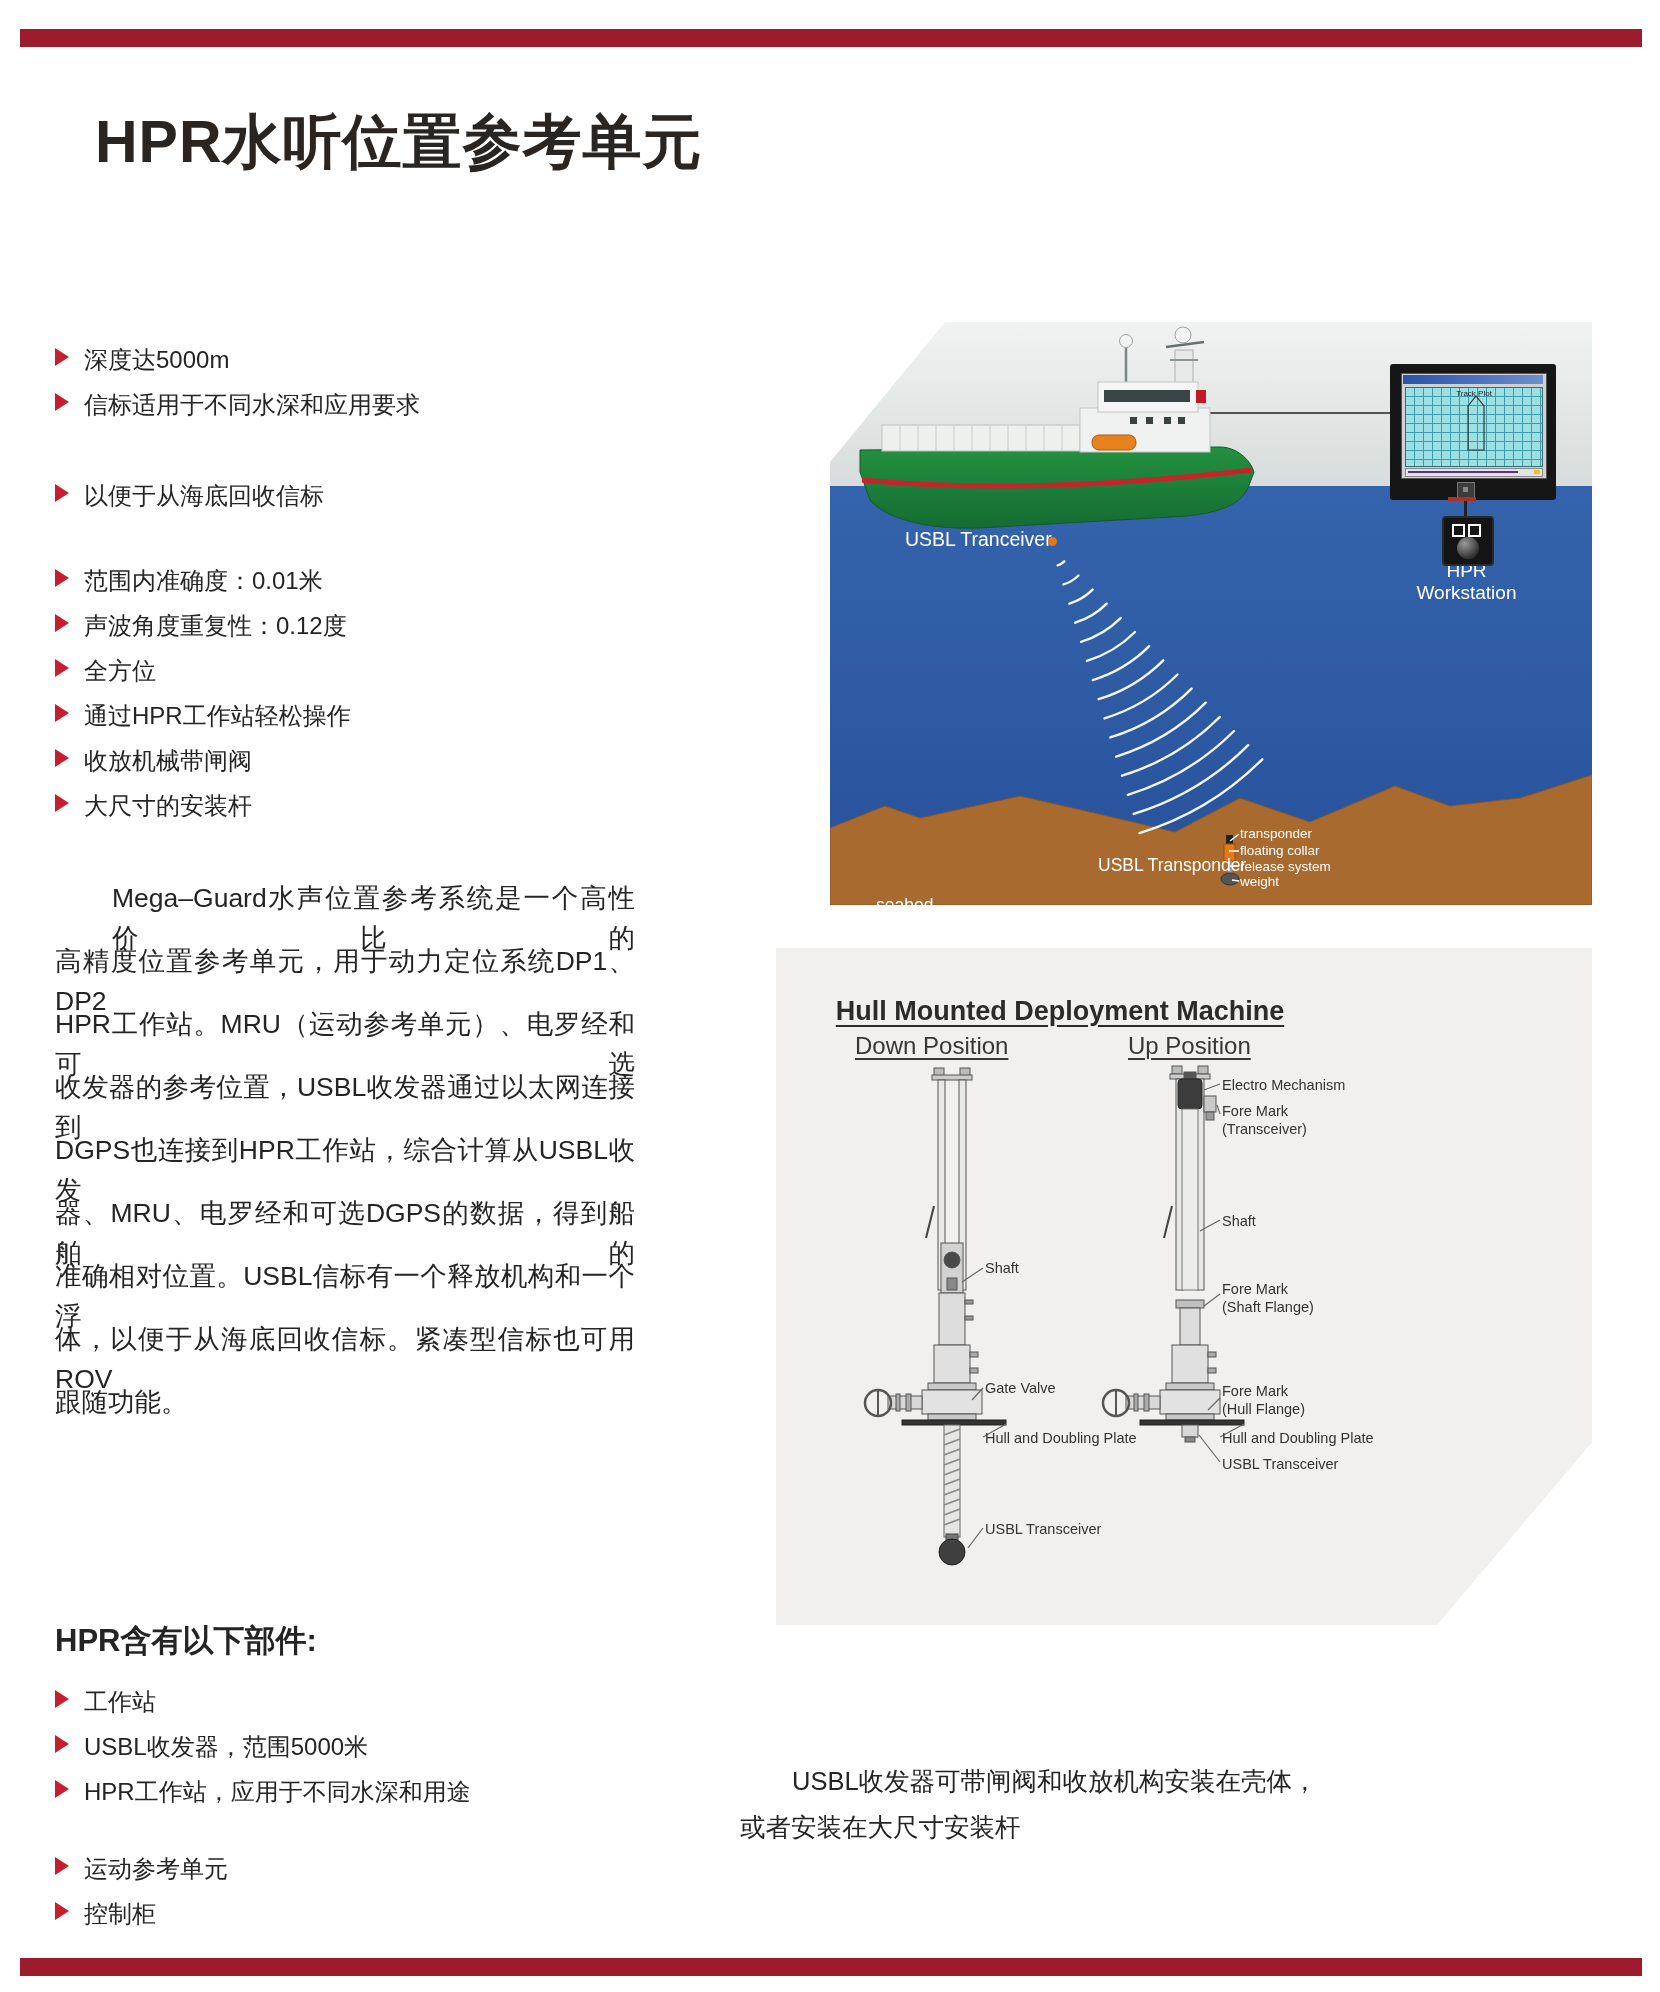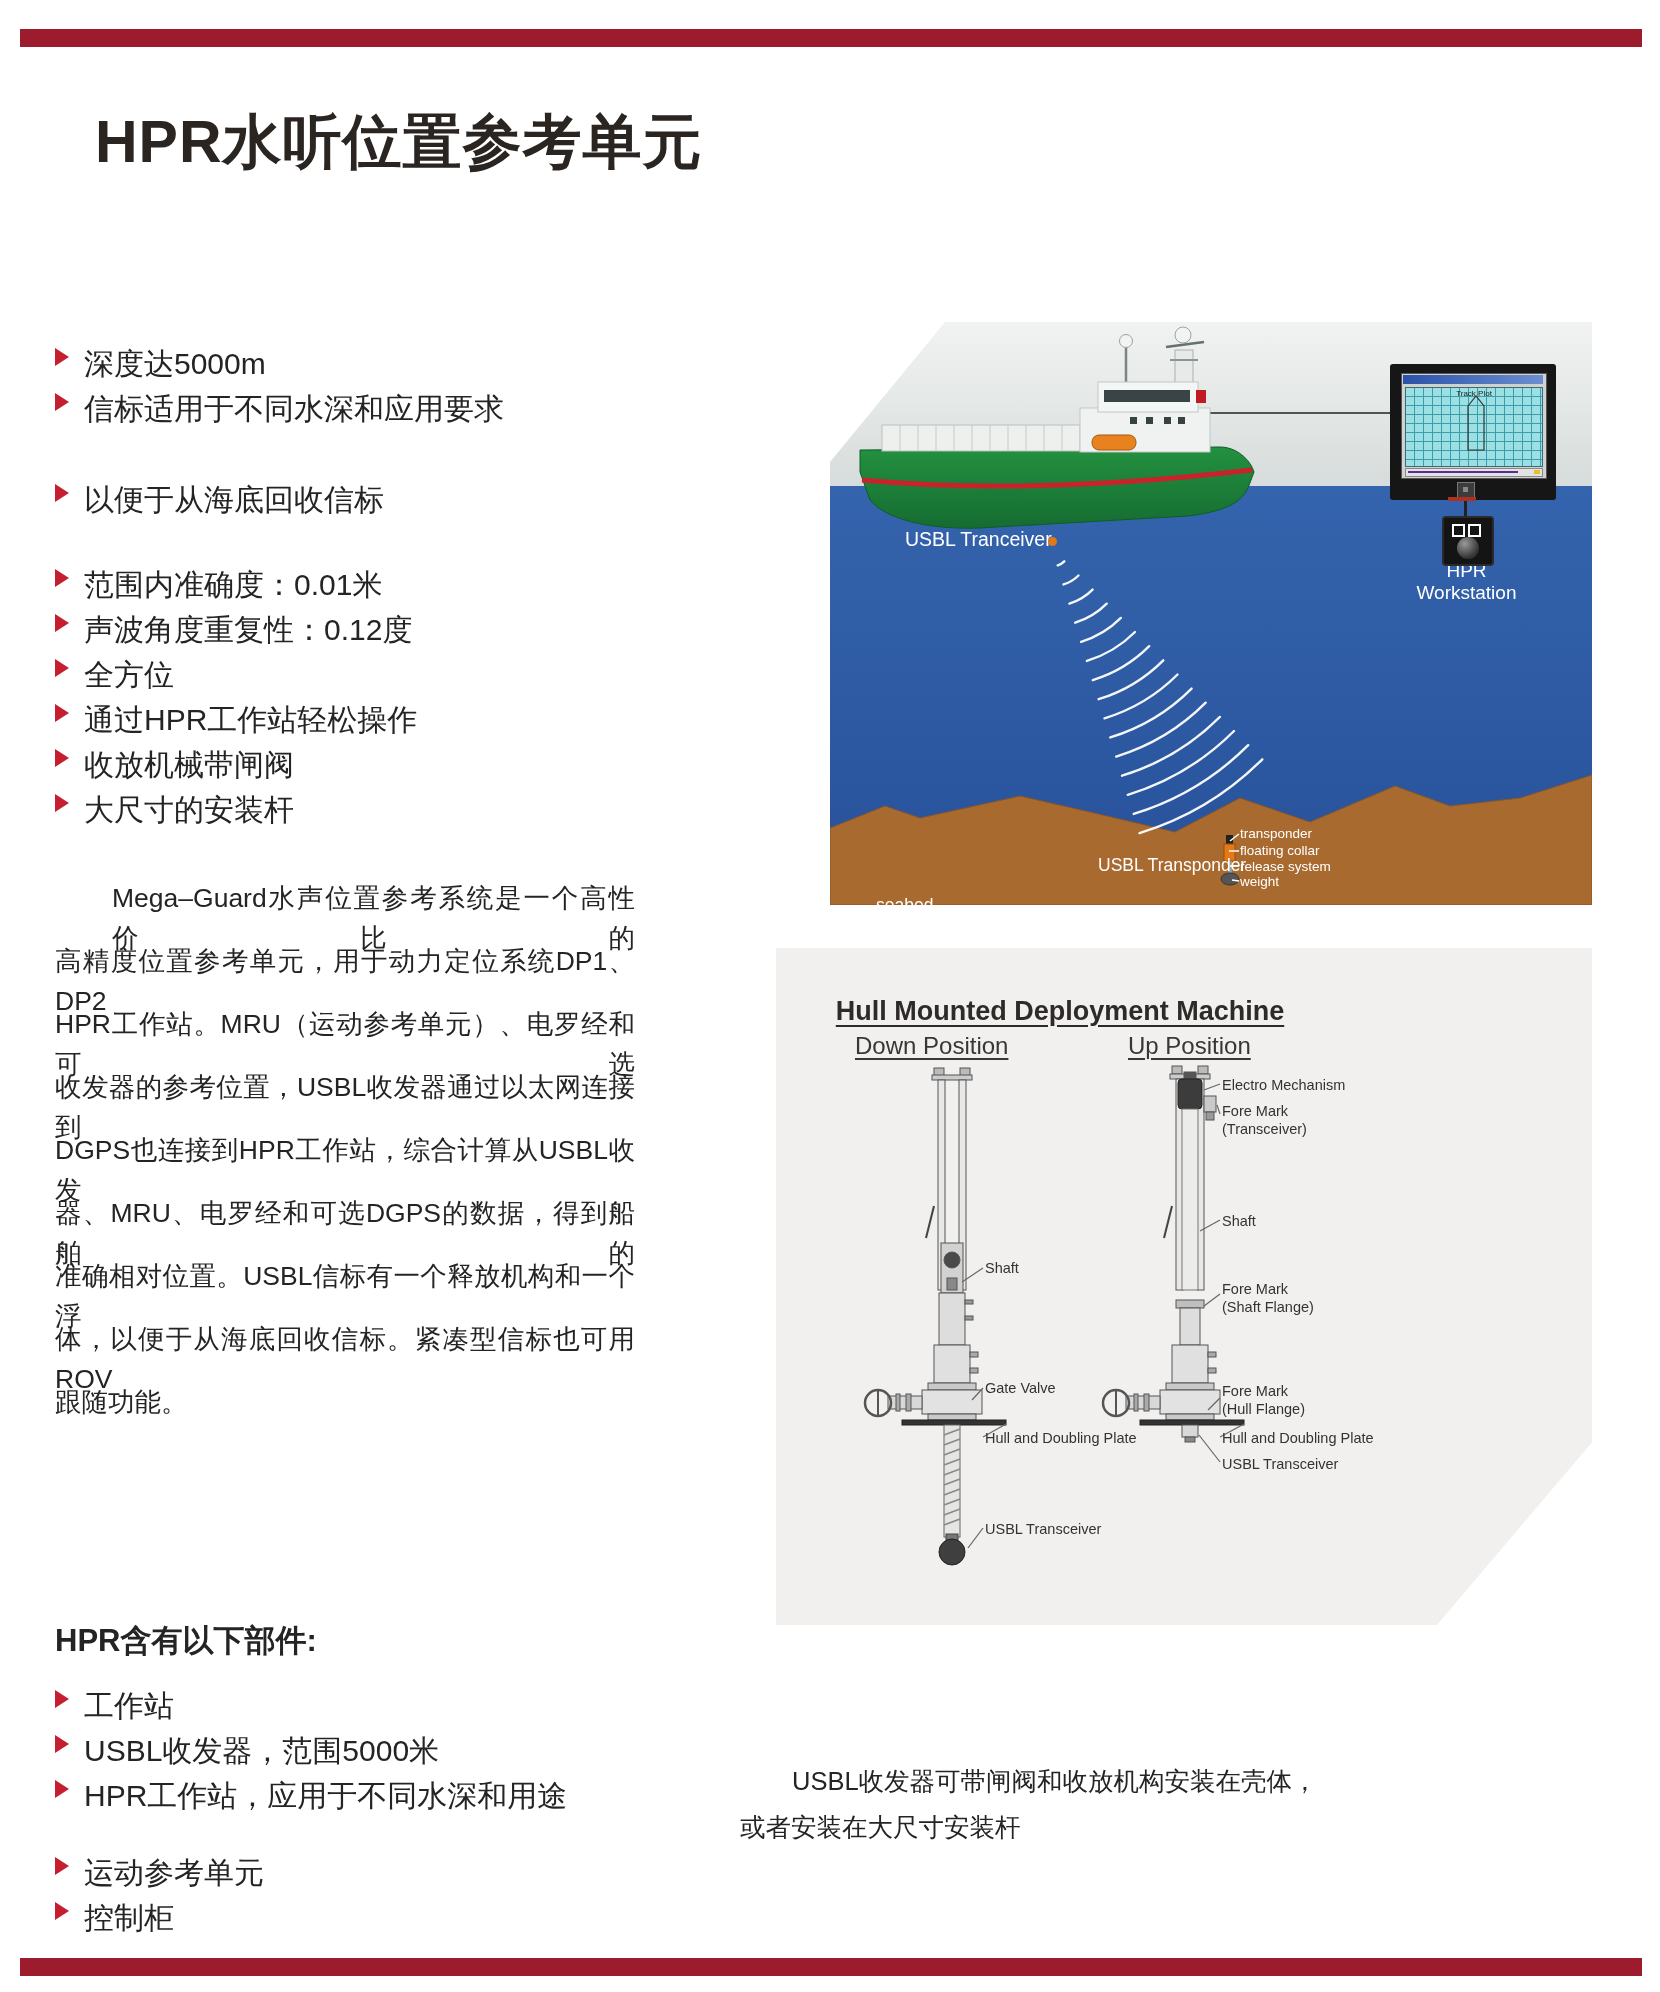--- a/index.html
+++ b/index.html
@@ -10,21 +10,21 @@
   .bar{position:absolute;left:20px;width:1622px;height:18px;background:#9c1b2d;}
   .bar-top{top:29px;}
   .bar-bottom{top:1958px;}
 
   
   .page-title{position:absolute;left:95px;top:103px;font-size:59px;font-weight:700;
               letter-spacing:1px;color:#2b2522;white-space:nowrap;}
 
   
   .feat{position:absolute;left:55px;display:flex;align-items:flex-start;gap:15px;
-        font-size:30px;white-space:nowrap;}
+        font-size:24px;white-space:nowrap;}
   .tri{margin-top:4px;width:0;height:0;border-left:14px solid #c41e2f;
        border-top:9px solid transparent;border-bottom:9px solid transparent;}
 
   
   .intro{position:absolute;left:55px;top:878px;width:580px;}
   .intro .ln{width:580px;height:63px;line-height:40px;font-size:26.5px;
              text-align:justify;text-align-last:justify;}
   .intro .ln.first{box-sizing:border-box;padding-left:57px;}
   .intro .ln.last{text-align-last:left;}
 

